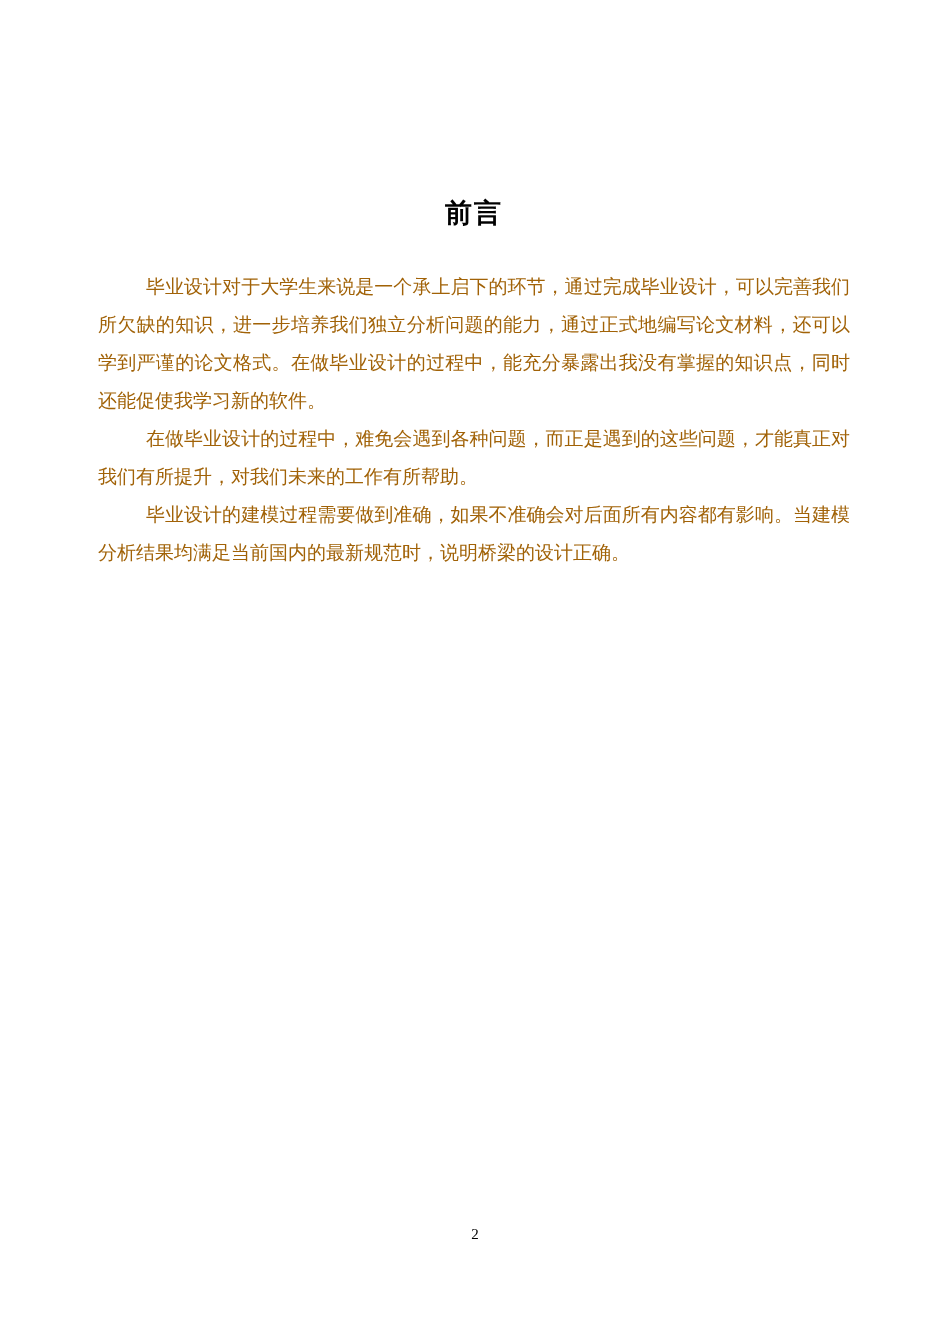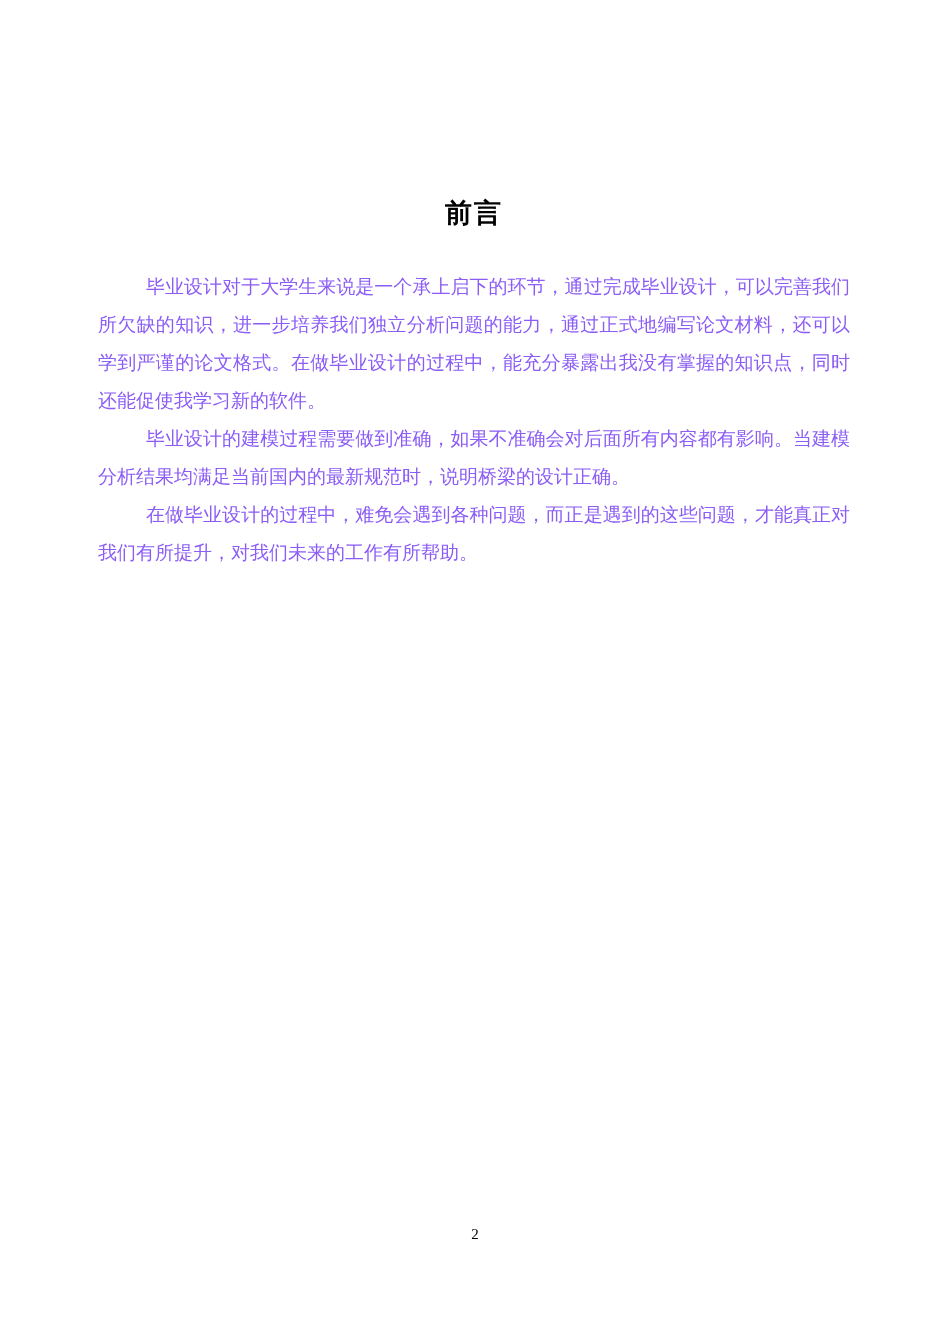--- a/index.html
+++ b/index.html
@@ -31,38 +31,38 @@
     letter-spacing: 2px;
     color: #000000;
   }
   .para {
     margin: 0;
     font-size: 19px;
     line-height: 38px;
     text-align: justify;
     text-justify: inter-ideograph;
     text-indent: 48px;
-    color: #8b5cf6;
+    color: #a16207;
     word-break: break-all;
   }
   .page-footer {
     position: absolute;
     top: 1224px;
     left: 0;
     width: 950px;
     text-align: center;
     font-size: 15px;
     line-height: 20px;
     color: #000000;
   }
 </style>
 </head>
 <body>
 
 <div class="page">
   <div class="content">
     <h1 class="doc-title">前言</h1>
     <p class="para">毕业设计对于大学生来说是一个承上启下的环节，通过完成毕业设计，可以完善我们所欠缺的知识，进一步培养我们独立分析问题的能力，通过正式地编写论文材料，还可以学到严谨的论文格式。在做毕业设计的过程中，能充分暴露出我没有掌握的知识点，同时还能促使我学习新的软件。</p>
+    <p class="para">在做毕业设计的过程中，难免会遇到各种问题，而正是遇到的这些问题，才能真正对我们有所提升，对我们未来的工作有所帮助。</p>
     <p class="para">毕业设计的建模过程需要做到准确，如果不准确会对后面所有内容都有影响。当建模分析结果均满足当前国内的最新规范时，说明桥梁的设计正确。</p>
-    <p class="para">在做毕业设计的过程中，难免会遇到各种问题，而正是遇到的这些问题，才能真正对我们有所提升，对我们未来的工作有所帮助。</p>
   </div>
   <div class="page-footer">2</div>
 </div>
 
 </body></html>

